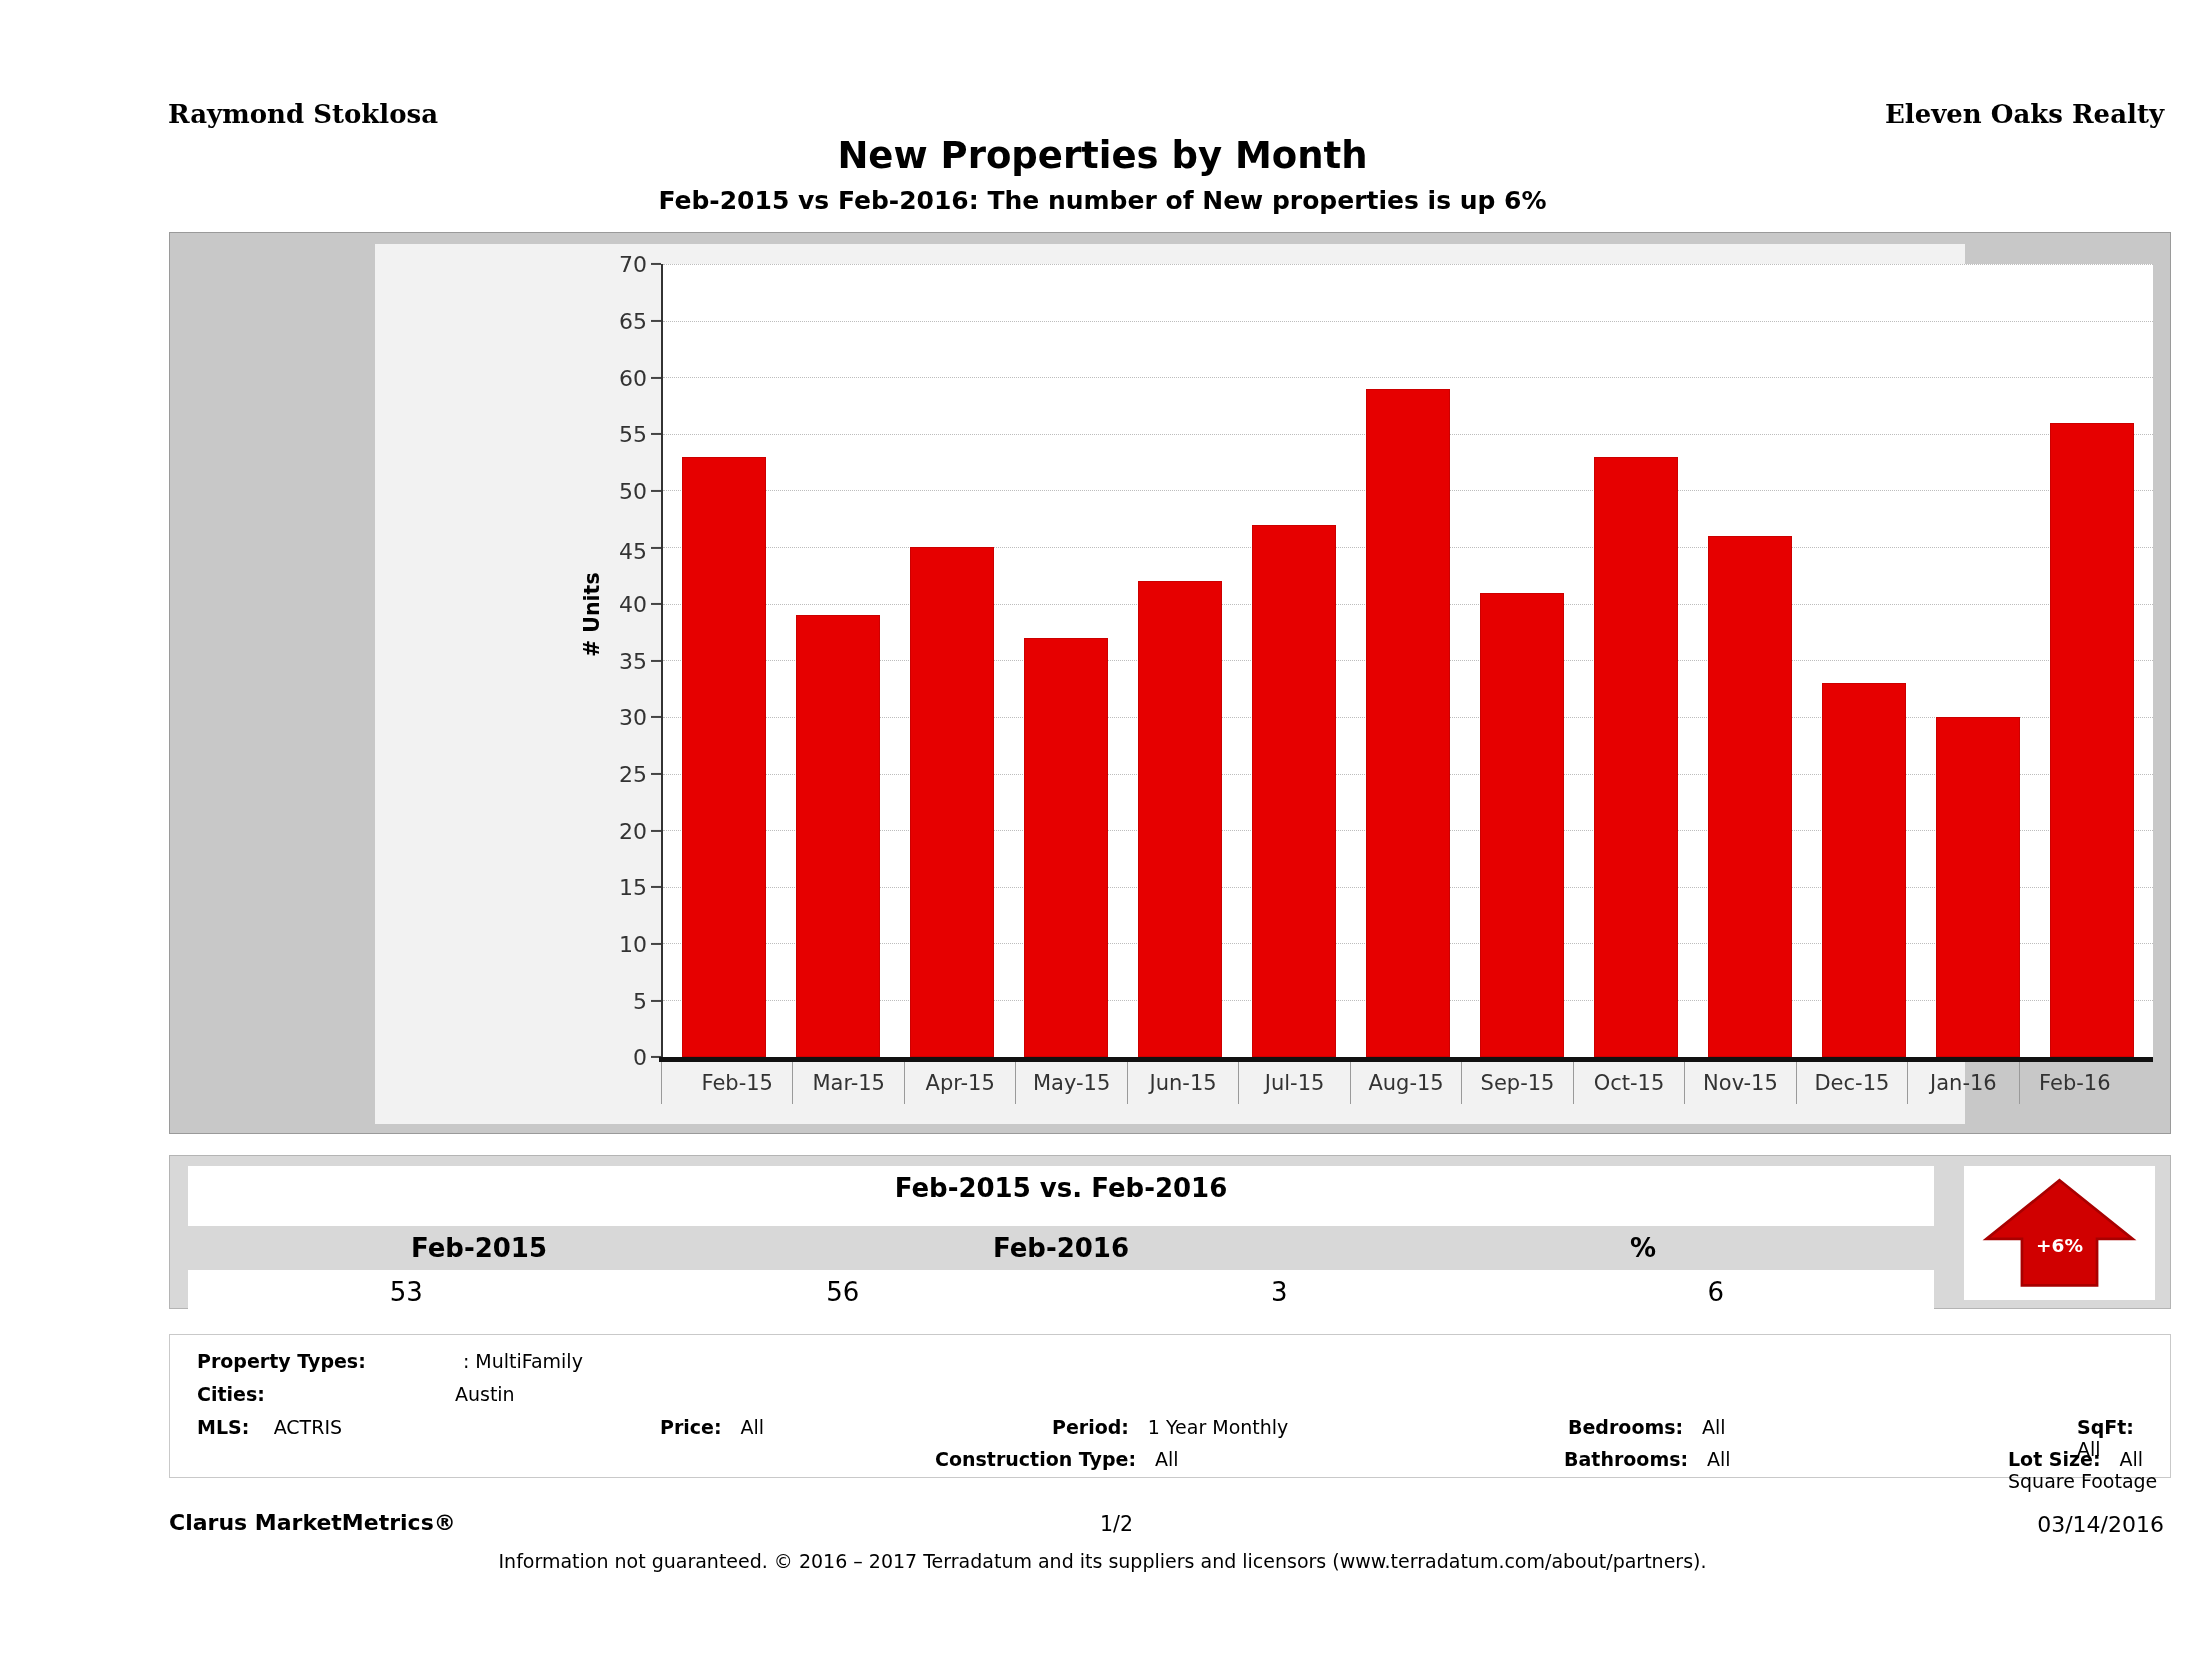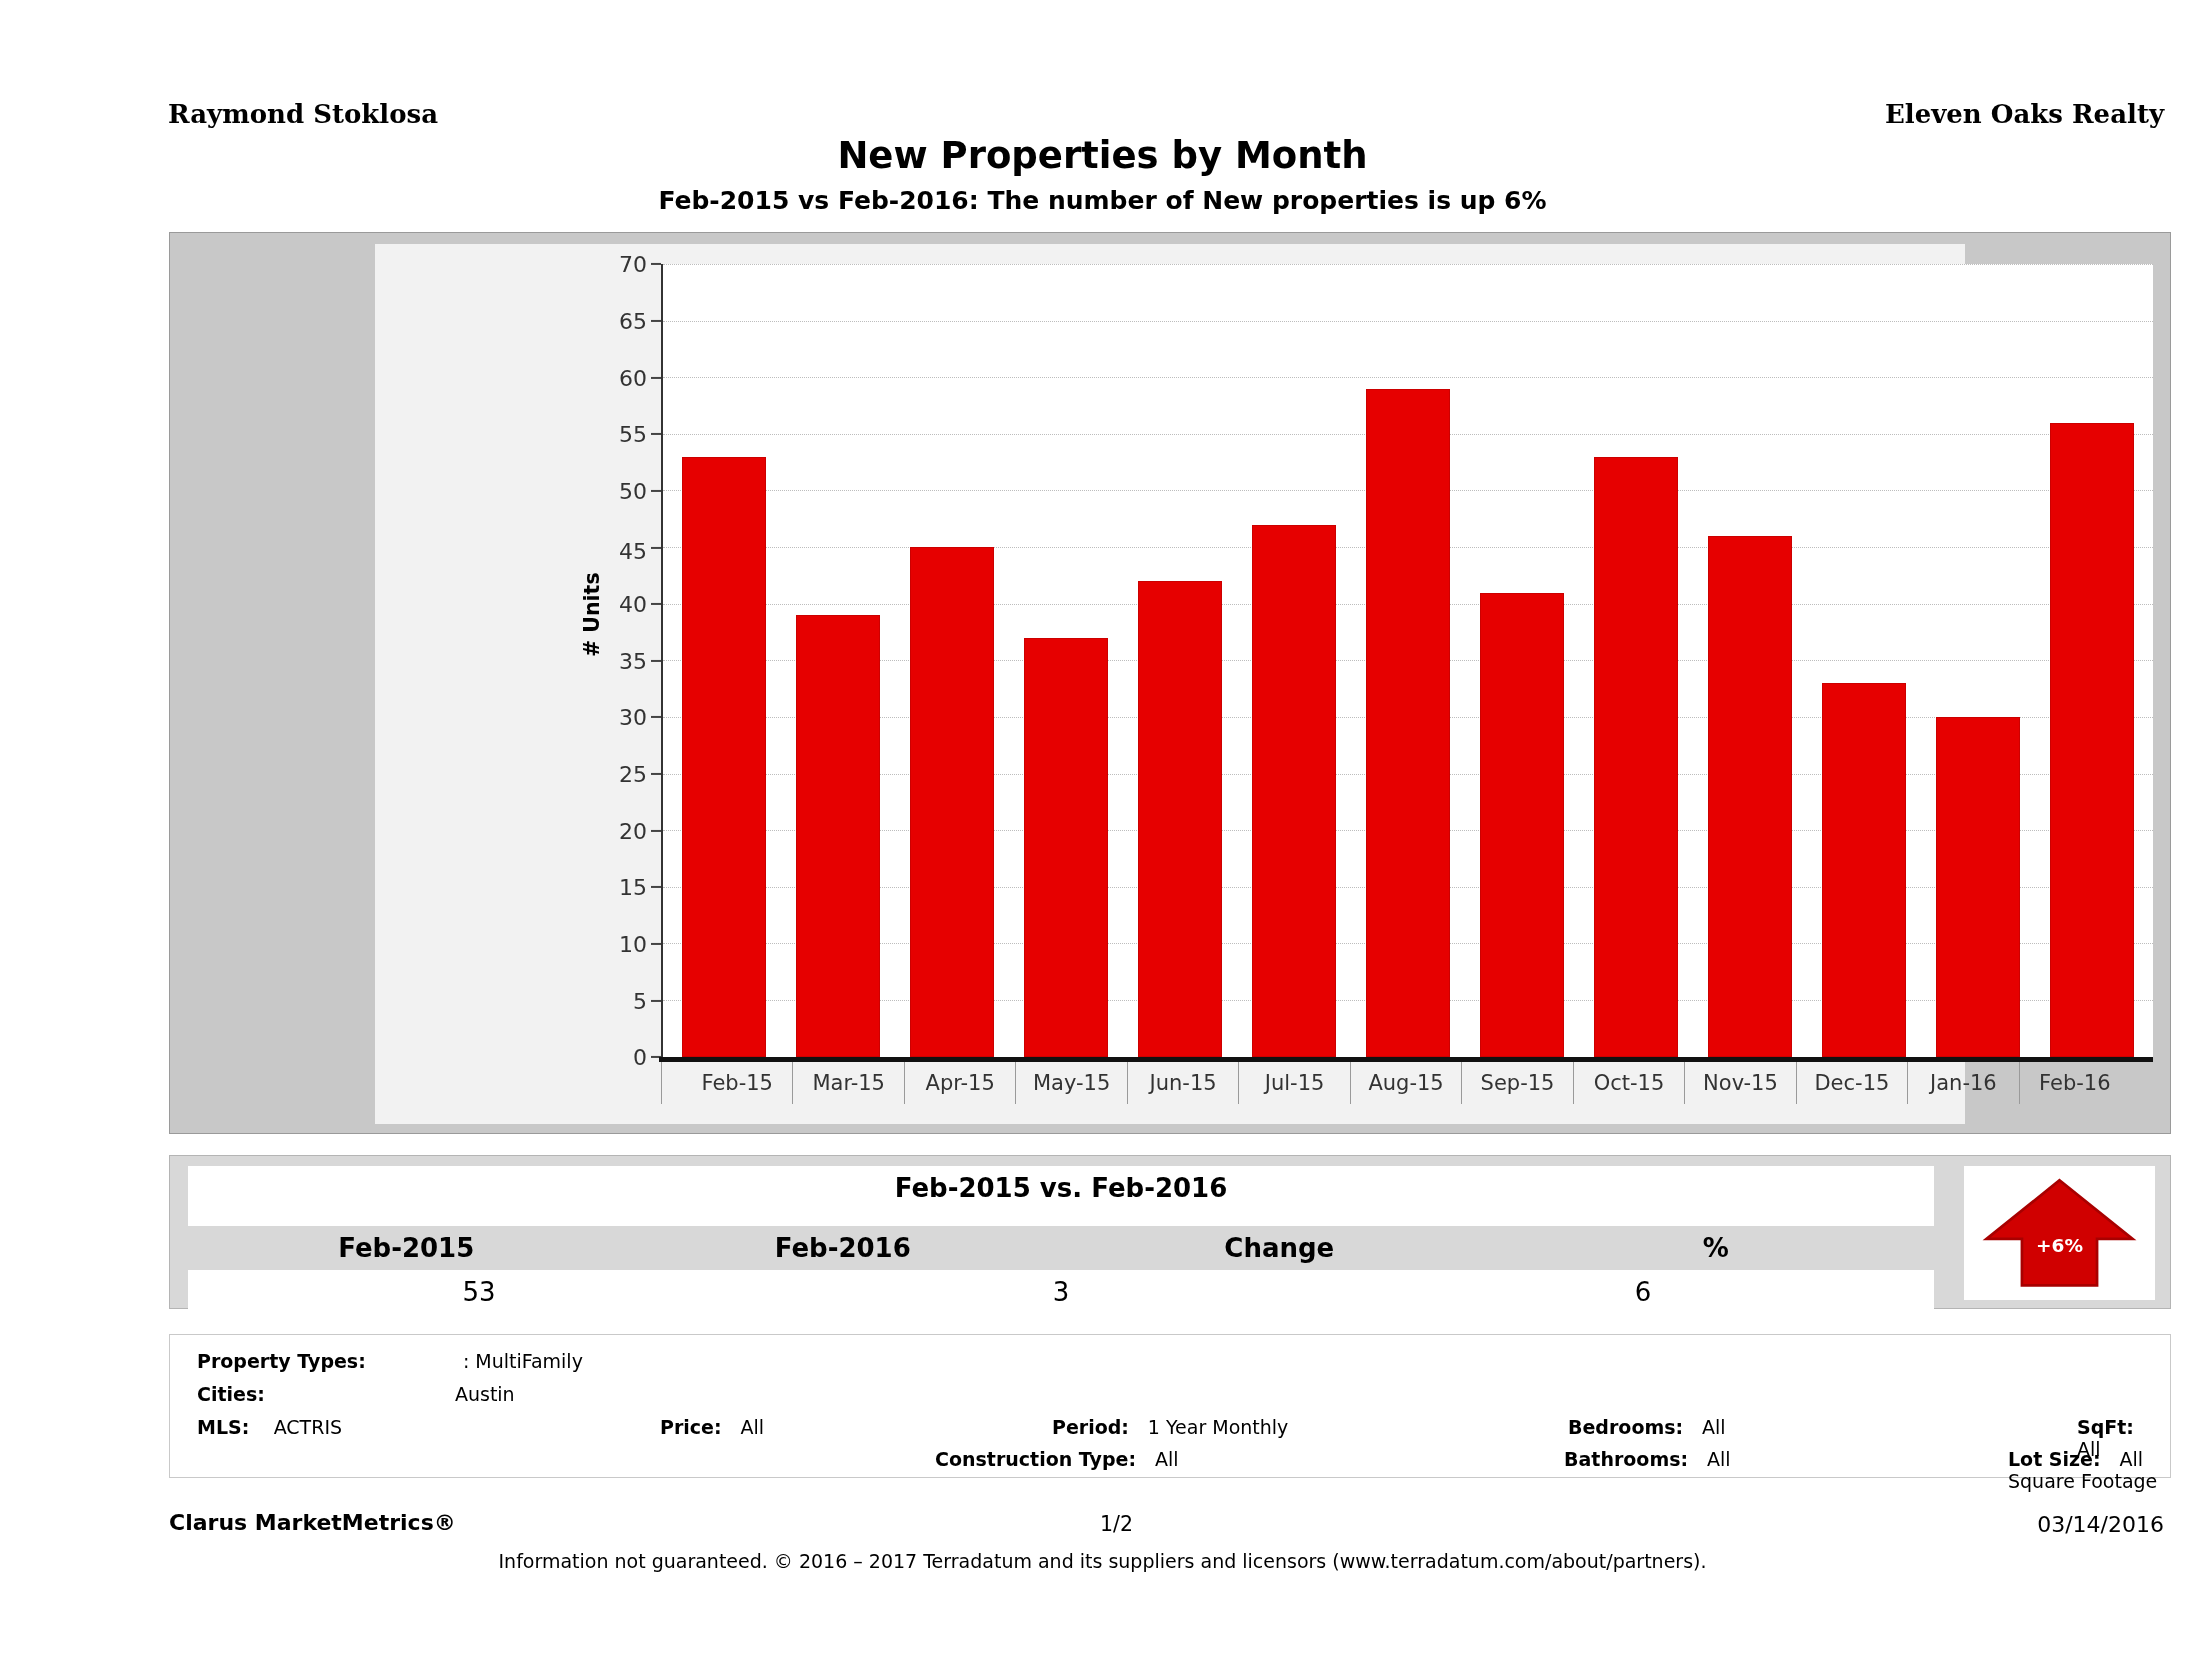--- a/index.html
+++ b/index.html
@@ -425,25 +425,25 @@
         <div class="xtick">Feb-16</div>
       </div>
   </div>
 
   <div class="cmp-frame">
     <div class="cmp-table">
       <div class="cmp-title">Feb-2015 vs. Feb-2016</div>
       <div class="cmp-head">
         <div>Feb-2015</div>
         <div>Feb-2016</div>
-        <div>Change</div>
         <div>%</div>
       </div>
       <div class="cmp-row">
         <div>53</div>
+        <div>56</div>
         <div>3</div>
         <div>6</div>
       </div>
     </div>
     <div class="arrow-box">
       <div class="arrow-wrap">
         <svg width="157" height="113" viewBox="0 0 230 165" xmlns="http://www.w3.org/2000/svg" aria-hidden="true">
           <polygon points="115,6 222,92 170,92 170,160 60,160 60,92 8,92" fill="#d00000" stroke="#a80000" stroke-width="4"></polygon>
         </svg>
         <div class="arrow-pct">+6%</div>

